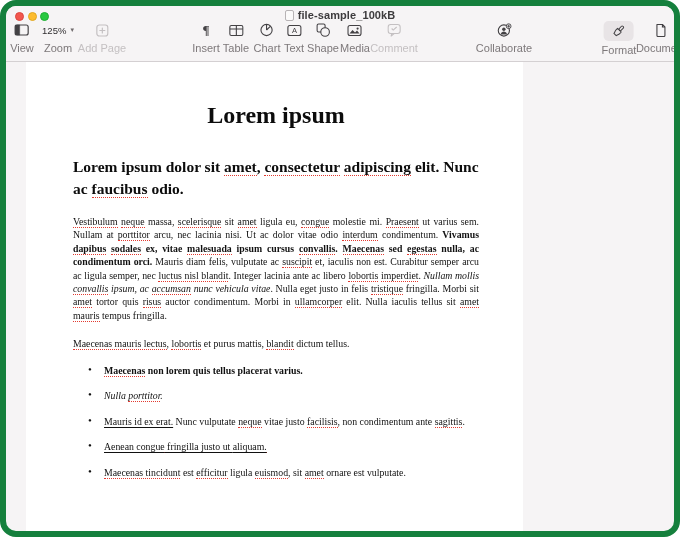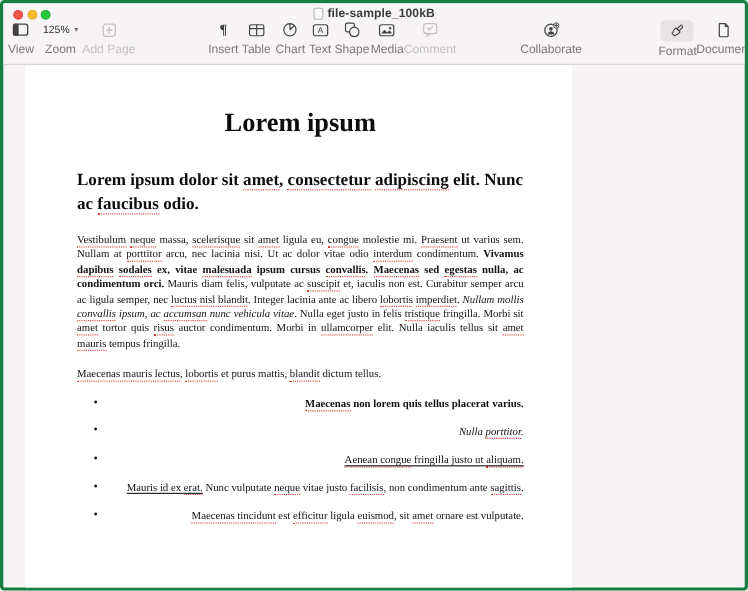--- a/index.html
+++ b/index.html
@@ -1,20 +1,20 @@
 <!DOCTYPE html>
 <html><head>
 <meta charset="utf-8">
 <style>
   * { margin:0; padding:0; box-sizing:border-box; }
   body { background:#ffffff; font-family:"Liberation Sans", sans-serif; width:680px; height:537px; overflow:hidden; }
 
   .window {
     width:680px; height:537px;
-    border:3px solid #15803d; border-radius:4px;
+    border:6px solid #15803d; border-radius:16px;
     background:#f6f4f5; overflow:hidden; position:relative;
   }
 
   
   .header { position:relative; height:56px; background:#f6f4f5; border-bottom:1px solid #d4d0d2; }
   .traffic-lights { position:absolute; left:9px; top:6px; display:flex; gap:3.5px; }
   .tl { width:9px; height:9px; border-radius:50%; }
   .tl-close { background:#f2564d; border:0.5px solid #db4741; }
   .tl-min   { background:#fdbc2e; border:0.5px solid #e0a723; }
   .tl-max   { background:#28c83f; border:0.5px solid #1eaf33; }
@@ -36,21 +36,21 @@
   .content { display:flex; height:479px;padding-left:20px; }
 
   .doc-area {
     width:497px; background:#ffffff; padding:40px 44px 0 47px;
     font-family:"Liberation Serif", serif; color:#111111;
   }
   .doc-title { font-size:24px; font-weight:bold; text-align:center; color:#0c0c0c; }
   .doc-heading { font-size:15.5px; font-weight:bold; line-height:1.42; margin-top:27px; color:#0c0c0c; }
   .doc-p { font-size:9.8px; line-height:13.4px; text-align:justify; margin-top:15px; }
   .doc-p2 { text-align:left; }
-  .doc-bullets { margin-top:13px; list-style:none;text-align:right; }
+  .doc-bullets { margin-top:13px; list-style:none; }
   .doc-bullets li { position:relative; padding-left:31px; font-size:9.8px; line-height:13px; margin-bottom:12.5px; }
   .doc-bullets li::before { content:"\2022"; position:absolute; left:15px; top:-1px; font-size:11px; }
 
   
   .r-b { font-weight:bold; }
   .r-i { font-style:italic; }
   .r-u { text-decoration:underline; text-underline-offset:1.5px; text-decoration-thickness:0.8px; }
   .r-sp { border-bottom:1.7px dotted #e23a30; }
 
   
@@ -217,21 +217,21 @@
   <div class="content">
 
     <div class="doc-area">
       <h1 class="doc-title">Lorem ipsum</h1>
       <h2 class="doc-heading"><span>Lorem ipsum dolor sit </span><span class="r-sp">amet</span><span>, </span><span class="r-sp">consectetur</span><span> </span><span class="r-sp">adipiscing</span><span> elit. Nunc ac </span><span class="r-sp">faucibus</span><span> odio.</span></h2>
       <p class="doc-p"><span class="r-sp">Vestibulum</span><span> </span><span class="r-sp">neque</span><span> massa, </span><span class="r-sp">scelerisque</span><span> sit </span><span class="r-sp">amet</span><span> ligula eu, </span><span class="r-sp">congue</span><span> molestie mi. </span><span class="r-sp">Praesent</span><span> ut varius sem. Nullam at </span><span class="r-sp">porttitor</span><span> arcu, nec lacinia nisi. Ut ac dolor vitae odio </span><span class="r-sp">interdum</span><span> condimentum. </span><span class="r-b">Vivamus </span><span class="r-b r-sp">dapibus</span><span class="r-b"> </span><span class="r-b r-sp">sodales</span><span class="r-b"> ex, vitae </span><span class="r-b r-sp">malesuada</span><span class="r-b"> ipsum cursus </span><span class="r-b r-sp">convallis</span><span class="r-b">. </span><span class="r-b r-sp">Maecenas</span><span class="r-b"> sed </span><span class="r-b r-sp">egestas</span><span class="r-b"> nulla, ac condimentum orci.</span><span> Mauris diam felis, vulputate ac </span><span class="r-sp">suscipit</span><span> et, iaculis non est. Curabitur semper arcu ac ligula semper, nec </span><span class="r-sp">luctus nisl blandit</span><span>. Integer lacinia ante ac libero </span><span class="r-sp">lobortis</span><span> </span><span class="r-sp">imperdiet</span><span>. </span><span class="r-i">Nullam mollis </span><span class="r-i r-sp">convallis</span><span class="r-i"> ipsum, ac </span><span class="r-i r-sp">accumsan</span><span class="r-i"> nunc vehicula vitae</span><span>. Nulla eget justo in felis </span><span class="r-sp">tristique</span><span> fringilla. Morbi sit </span><span class="r-sp">amet</span><span> tortor quis </span><span class="r-sp">risus</span><span> auctor condimentum. Morbi in </span><span class="r-sp">ullamcorper</span><span> elit. Nulla iaculis tellus sit </span><span class="r-sp">amet mauris</span><span> tempus fringilla.</span></p>
       <p class="doc-p doc-p2"><span class="r-sp">Maecenas mauris lectus</span><span>, </span><span class="r-sp">lobortis</span><span> et purus mattis, </span><span class="r-sp">blandit</span><span> dictum tellus.</span></p>
       <ul class="doc-bullets">
         <li><span class="r-b r-sp">Maecenas</span><span class="r-b"> non lorem quis tellus placerat varius.</span></li>
         <li><span class="r-i">Nulla </span><span class="r-i r-sp">porttitor</span><span class="r-i">.</span></li>
+        <li><span class="r-u">Mauris id ex </span><span class="r-u r-sp">erat.</span><span> Nunc vulputate </span><span class="r-sp">neque</span><span> vitae justo </span><span class="r-sp">facilisis</span><span>, non condimentum ante </span><span class="r-sp">sagittis</span><span>.</span></li>
         <li><span class="r-u r-sp">Aenean congue</span><span class="r-u"> fringilla justo ut </span><span class="r-u r-sp">aliquam.</span></li>
-        <li><span class="r-u">Mauris id ex </span><span class="r-u r-sp">erat.</span><span> Nunc vulputate </span><span class="r-sp">neque</span><span> vitae justo </span><span class="r-sp">facilisis</span><span>, non condimentum ante </span><span class="r-sp">sagittis</span><span>.</span></li>
         <li><span class="r-sp">Maecenas tincidunt</span><span> est </span><span class="r-sp">efficitur</span><span> ligula </span><span class="r-sp">euismod</span><span>, sit </span><span class="r-sp">amet</span><span> ornare est vulputate.</span></li>
       </ul>
     </div>
 
 
   </div>
 </div>
 
 </body></html>

